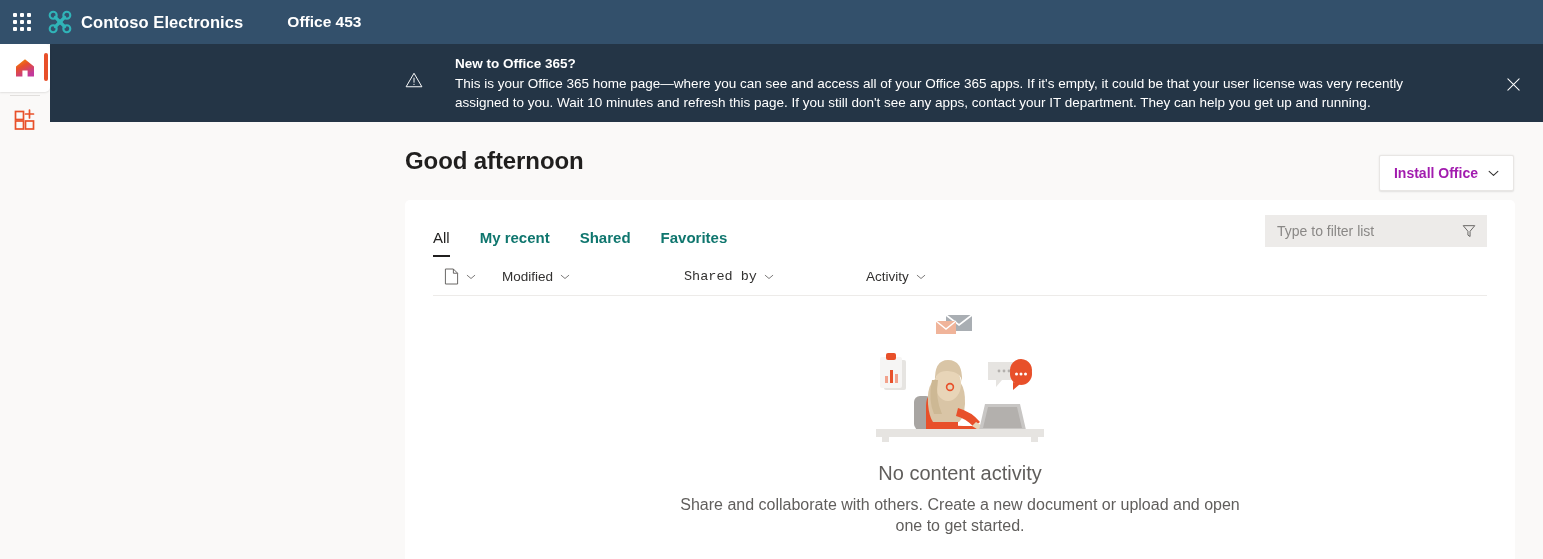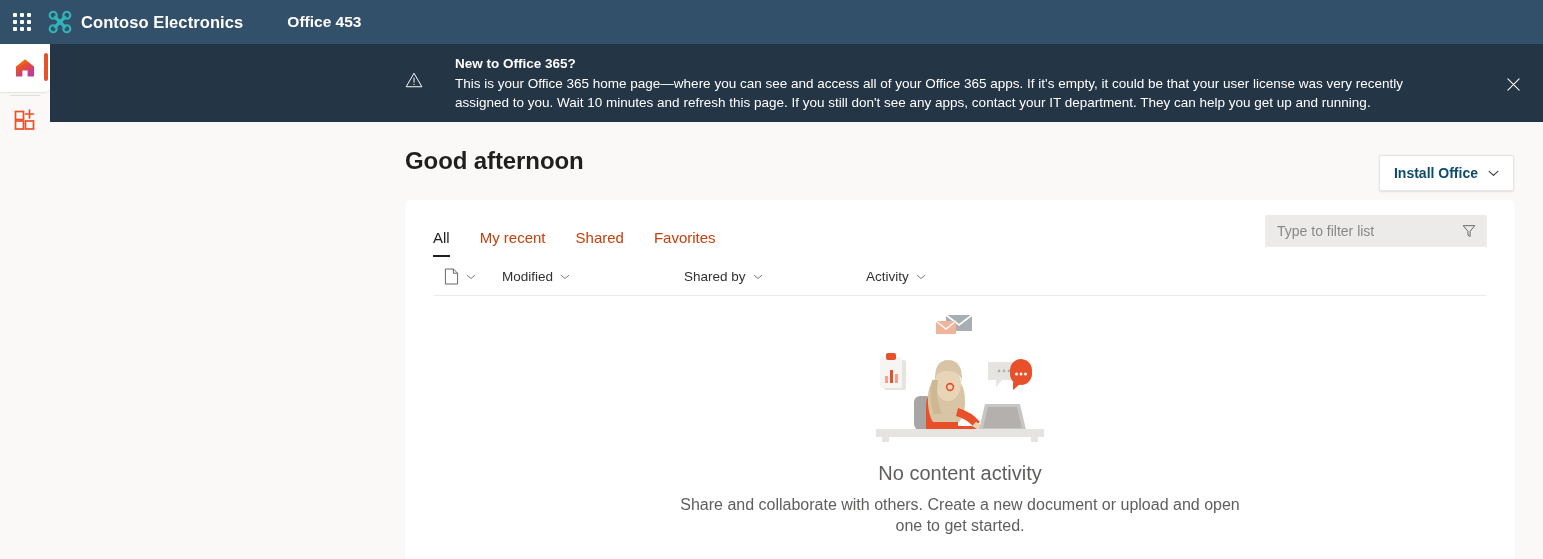--- a/index.html
+++ b/index.html
@@ -188,21 +188,21 @@
     align-items: center;
     justify-content: center;
     gap: 10px;
     padding: 0 14px;
     cursor: pointer;
     box-shadow: 0 0.6px 1.8px rgba(0,0,0,0.10);
   }
   .install-label {
     font-size: 14px;
     font-weight: bold;
-    color: #0c4a6e;
+    color: #a21caf;
     white-space: nowrap;
   }
 
   
   .card {
     position: absolute;
     top: 78px; left: 355px;
     width: 1110px;
     height: 359px;
     background: #ffffff;
@@ -212,25 +212,26 @@
   .tabs-row {
     position: relative;
     height: 58px;
     display: flex;
     align-items: flex-end;
     padding-left: 28px;
   }
   .tab {
     position: relative;
     font-size: 15px;
-    color: #c2410c;
+    color: #0f766e;
     padding: 0 0 12px 0;
     margin-right: 30px;
     cursor: pointer;
     white-space: nowrap;
+    font-weight: bold;
   }
   .tab.active { color: #201f1e; font-weight: normal; }
   .tab.active::after {
     content: "";
     position: absolute;
     left: 0; bottom: 1px;
     width: 100%;
     height: 2px;
     background: #201f1e;
   }
@@ -271,21 +272,21 @@
     color: #323130;
     display: flex;
     align-items: center;
     gap: 7px;
     cursor: pointer;
     white-space: nowrap;
   }
   .th-doc { width: 58px; }
   .th-name { width: 400px; }
   .th-mod { width: 182px; }
-  .th-shared { width: 182px; }
+  .th-shared { width: 182px; font-family: Liberation Mono, monospace; }
   .th-activity { width: 140px; }
   .chev { display: inline-block; }
 
   
   .empty {
     padding-top: 16px;
     display: flex;
     flex-direction: column;
     align-items: center;
   }

